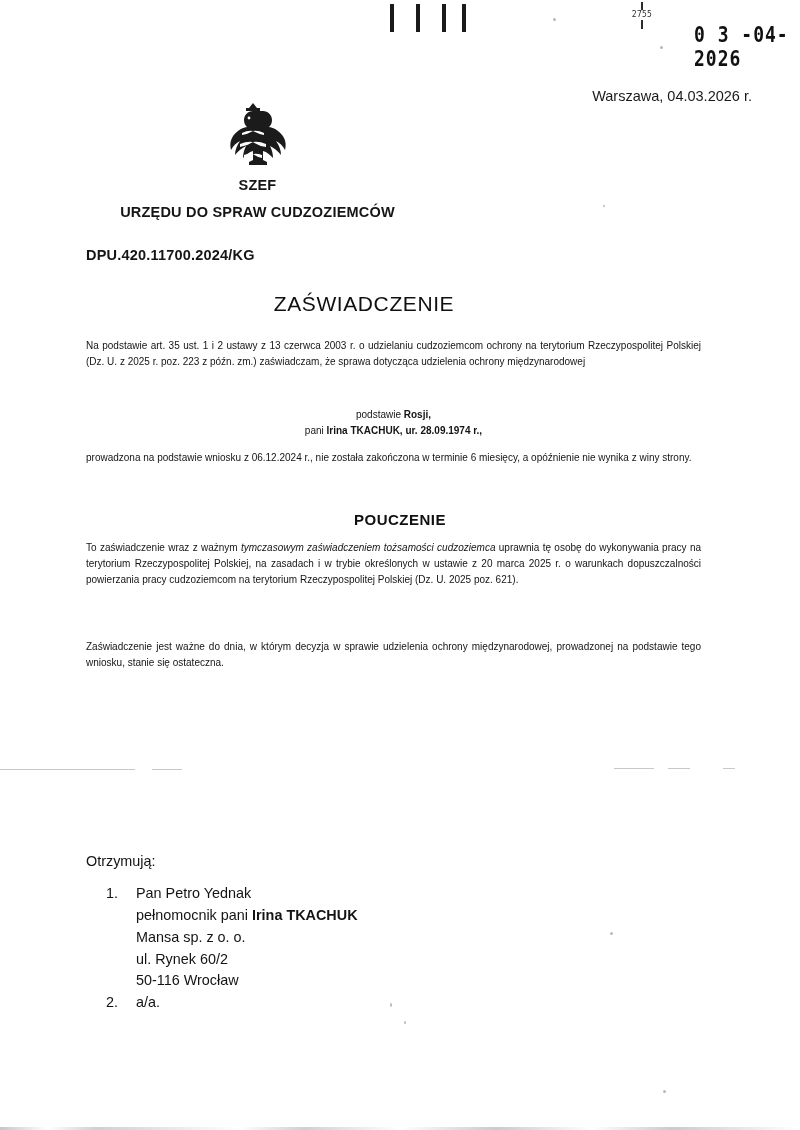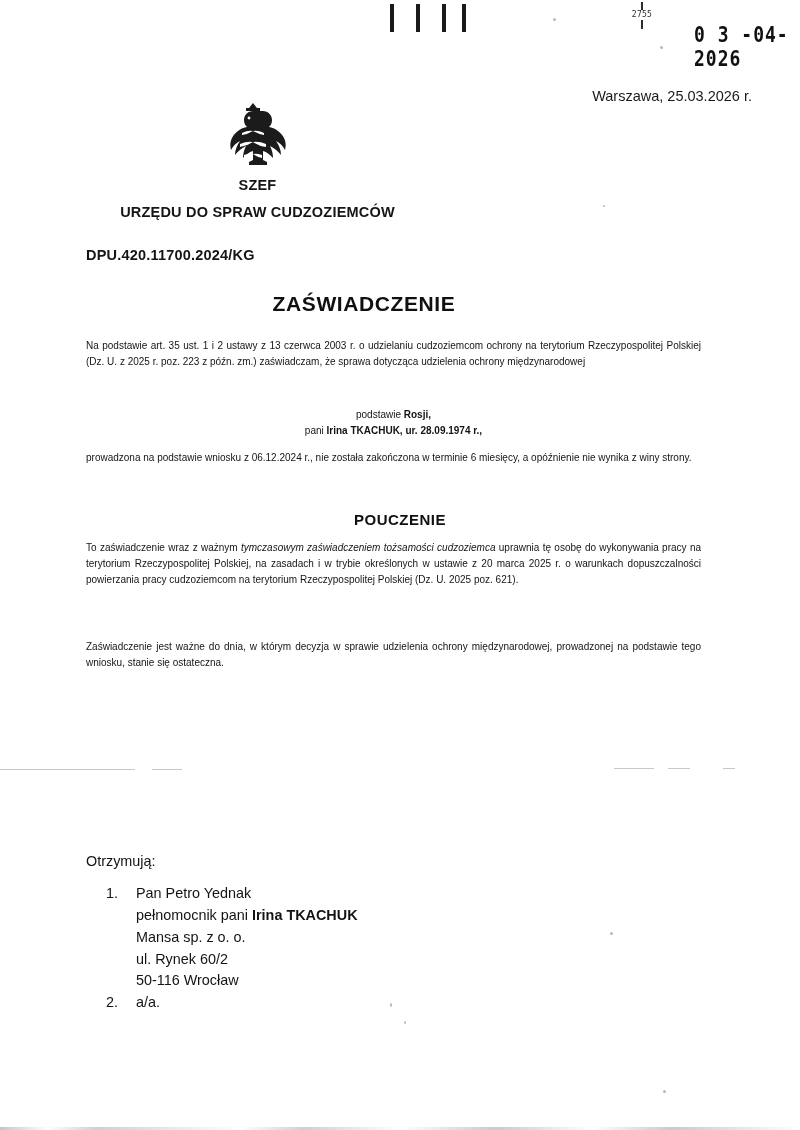--- a/index.html
+++ b/index.html
@@ -125,21 +125,21 @@
     color: #151515;
   }
 
   .doc-title {
     position: absolute;
     top: 292px;
     left: 0;
     width: 728px;
     text-align: center;
     font-size: 21px;
-    font-weight: bold;
+    font-weight: normal;
     letter-spacing: 0.6px;
     color: #101010;
   }
 
   
   .body-block {
     position: absolute;
     left: 86px;
     width: 615px;
     font-size: 10px;
@@ -261,21 +261,21 @@
   <div class="date-stamp">0 3 -04- 2026</div>
 
   <div class="speck" style="top:18px; left:553px; width:3px; height:3px;"></div>
   <div class="speck" style="top:46px; left:660px; width:3px; height:3px;"></div>
   <div class="speck" style="top:932px; left:610px; width:3px; height:3px;"></div>
   <div class="speck" style="top:1003px; left:390px; width:2px; height:4px;"></div>
   <div class="speck" style="top:1021px; left:404px; width:2px; height:3px;"></div>
   <div class="speck" style="top:1090px; left:663px; width:3px; height:3px;"></div>
   <div class="speck" style="top:205px; left:603px; width:2px; height:2px;"></div>
 
-  <div class="city-date">Warszawa, 25.03.2026 r.</div>
+  <div class="city-date">Warszawa, 04.03.2026 r.</div>
 
   <div class="emblem">
     <svg viewBox="0 0 70 72" xmlns="http://www.w3.org/2000/svg" aria-hidden="true">
       <g fill="#1b1b1b">
         <path d="M35 3 L31 8 L35 10 L39 8 Z"></path>
         <path d="M28 8 h14 v3 h-14 z"></path>
         <path d="M35 11 c-5 0 -9 4 -9 9 c0 3 1 5 3 7 c-6 1 -12 5 -15 11 c-2 4 -2 8 -1 12 c2 -4 5 -7 9 -9 c-3 4 -5 9 -5 14 c3 -4 7 -7 11 -9 c-2 4 -3 8 -3 12 c3 -3 6 -6 10 -7 l0 9 l-4 2 l0 3 h18 l0 -3 l-4 -2 l0 -9 c4 1 7 4 10 7 c0 -4 -1 -8 -3 -12 c4 2 8 5 11 9 c0 -5 -2 -10 -5 -14 c4 2 7 5 9 9 c1 -4 1 -8 -1 -12 c-3 -6 -9 -10 -15 -11 c2 -2 3 -4 3 -7 c0 -5 -4 -9 -9 -9 z"></path>
       </g>
       <g fill="#ffffff">
         <circle cx="31" cy="18" r="1.4"></circle>

